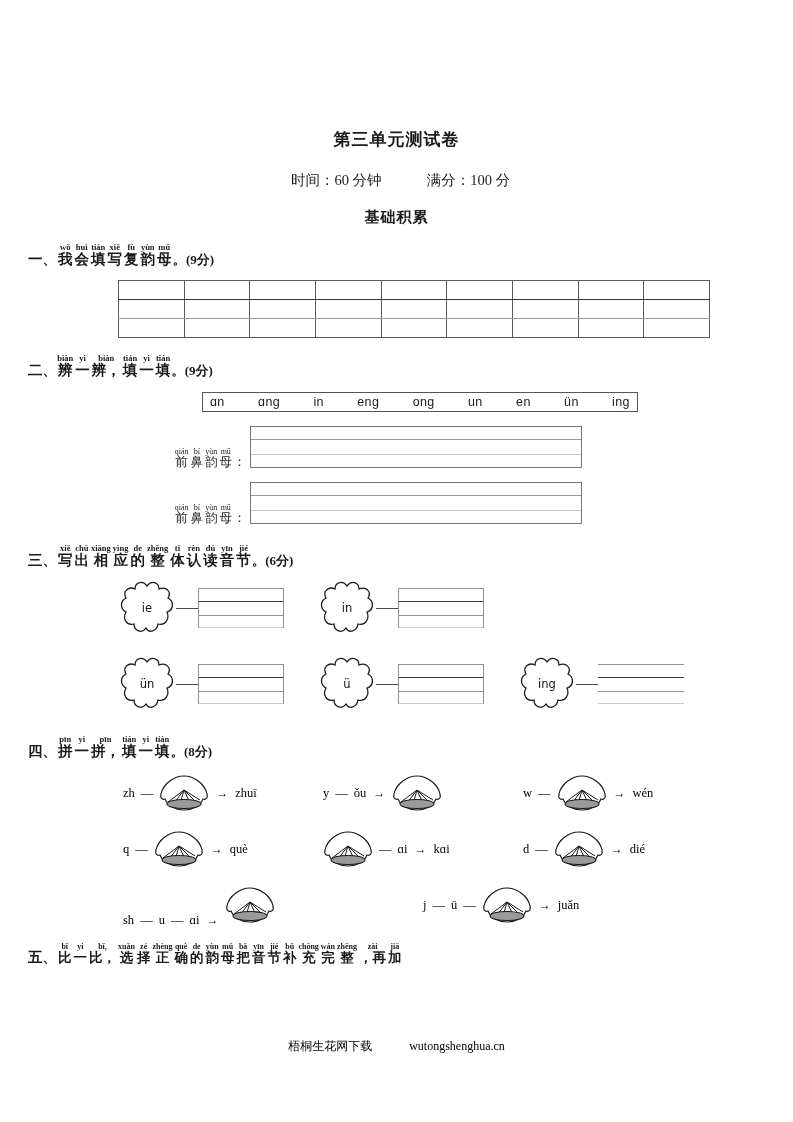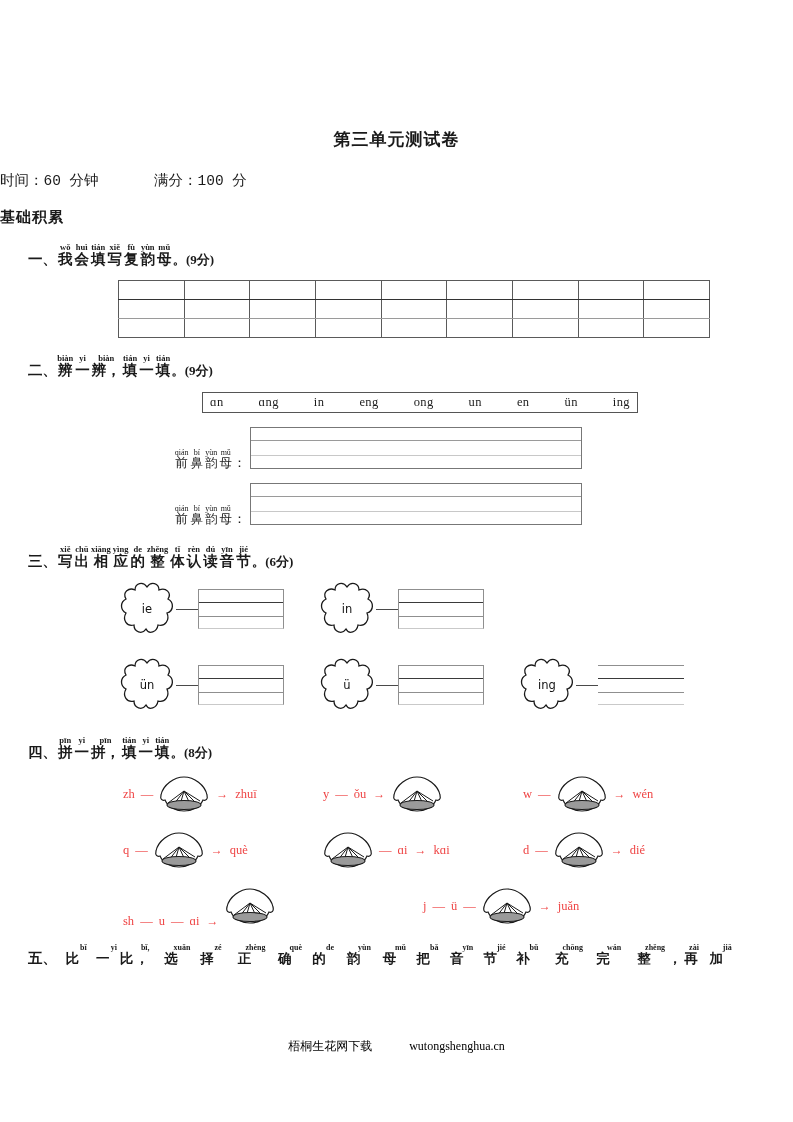--- a/index.html
+++ b/index.html
@@ -24,28 +24,29 @@
   
   .doc-title {
     text-align: center;
     font-family: "DejaVu Sans", sans-serif;
     font-weight: bold;
     font-size: 17px;
     letter-spacing: 1px;
     margin-top: 128px;
   }
   .meta-line {
-    text-align: left;
+    text-align: center;
     font-size: 14.5px;
     margin-top: 20px;
-    font-family: Liberation Mono, monospace;
+    font-family: Liberation Serif, serif;
+    margin-left: 8px;
   }
   .meta-gap { display: inline-block; width: 38px; }
   .section-title {
-    text-align: left;
+    text-align: center;
     font-family: "DejaVu Sans", sans-serif;
     font-weight: bold;
     font-size: 15px;
     margin-top: 18px;
     letter-spacing: 1px;
   }
 
   
   .q-head {
     position: relative;
@@ -104,21 +105,21 @@
 
   
   .bank {
     margin: 14px 0 0 202px;
     width: 436px;
     border: 1px solid #555;
     box-sizing: border-box;
     padding: 2px 6px;
     display: flex;
     justify-content: space-between;
-    font-family: Liberation Serif, serif;
+    font-family: Liberation Sans, sans-serif;
     font-size: 12.5px;
     letter-spacing: 0.4px;
   }
   .bank span { padding: 0 1px; }
 
   .cat-row {
     display: flex;
     align-items: flex-end;
     margin-left: 118px;
     margin-top: 14px;
@@ -198,21 +199,21 @@
     margin-left: 120px;
     margin-top: 12px;
     align-items: center;
   }
   .shell-cell {
     display: flex;
     align-items: center;
     width: 200px;
     font-family: "Liberation Serif", serif;
     font-size: 12.5px;
-    color: #ef4444;
+    color: #000000;
   }
   .shell-cell .tok { padding: 0 3px; white-space: nowrap; }
   .shell-cell .mdash { padding: 0 3px; }
   .shell-cell .arrow { padding: 0 4px; font-size: 12px; }
   .shell {
     width: 56px;
     height: 44px;
     flex: none;
     position: relative;
   }
@@ -220,21 +221,21 @@
 
   
   .q5-head {
     margin-left: 28px;
     margin-top: 14px;
     font-size: 13.5px;
     line-height: 1.05;
     white-space: nowrap;
   }
   .q5-head ruby { font-size: 13.5px; }
-  .q5-head rt { font-size: 8px; margin-left: 22px; }
+  .q5-head rt { font-size: 8px; }
 
   
   .footer {
     position: absolute;
     left: 0;
     right: 0;
     top: 1038px;
     text-align: center;
     font-size: 12px;
     color: #000000;

